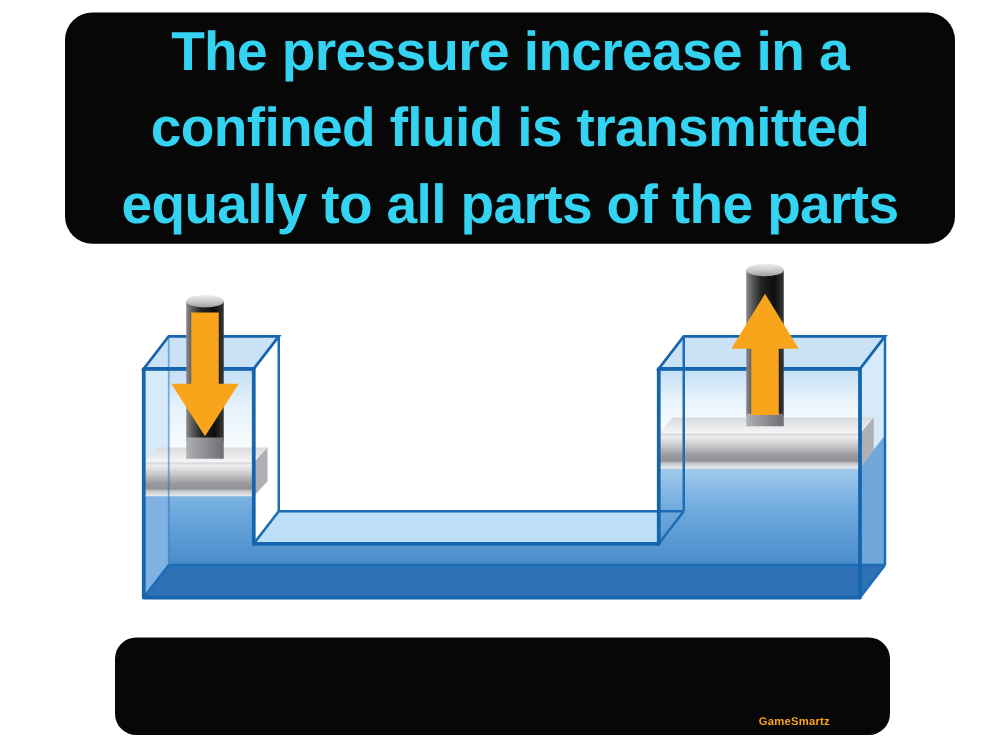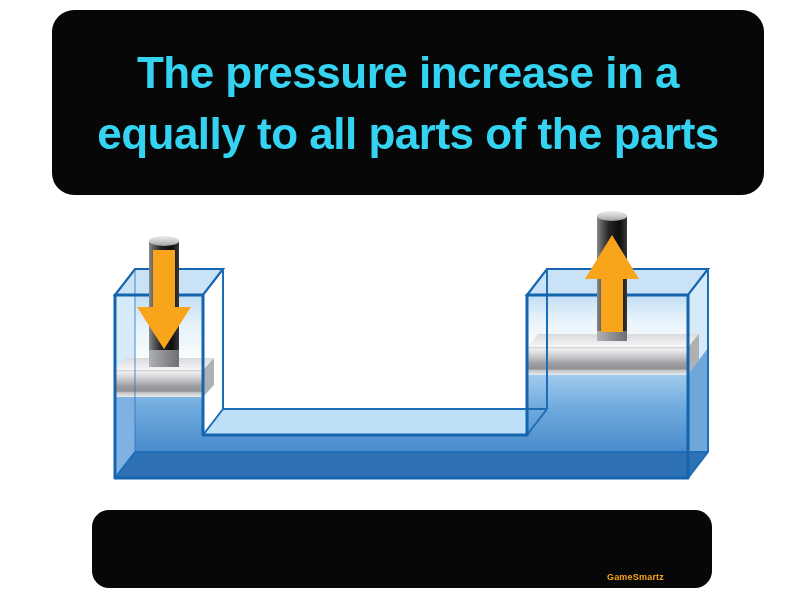--- a/index.html
+++ b/index.html
@@ -34,20 +34,21 @@
   }
   .diagram{position:absolute;left:0;top:0;}
 </style>
 </head>
 <body>
 
 <div class="stage">
 
   <div class="banner def">
     <div class="def-line">The pressure increase in a</div>
+    <div class="def-line">confined fluid is transmitted</div>
     <div class="def-line">equally to all parts of the parts</div>
   </div>
 
   <svg class="diagram" width="800" height="600" viewBox="0 0 800 600">
     <defs>
       <linearGradient id="gGlass" x1="0" y1="0" x2="0" y2="1">
         <stop offset="0" stop-color="#c2def4"></stop>
         <stop offset="0.3" stop-color="#e6f2fb"></stop>
         <stop offset="0.65" stop-color="#fafdff"></stop>
         <stop offset="1" stop-color="#ffffff"></stop>

